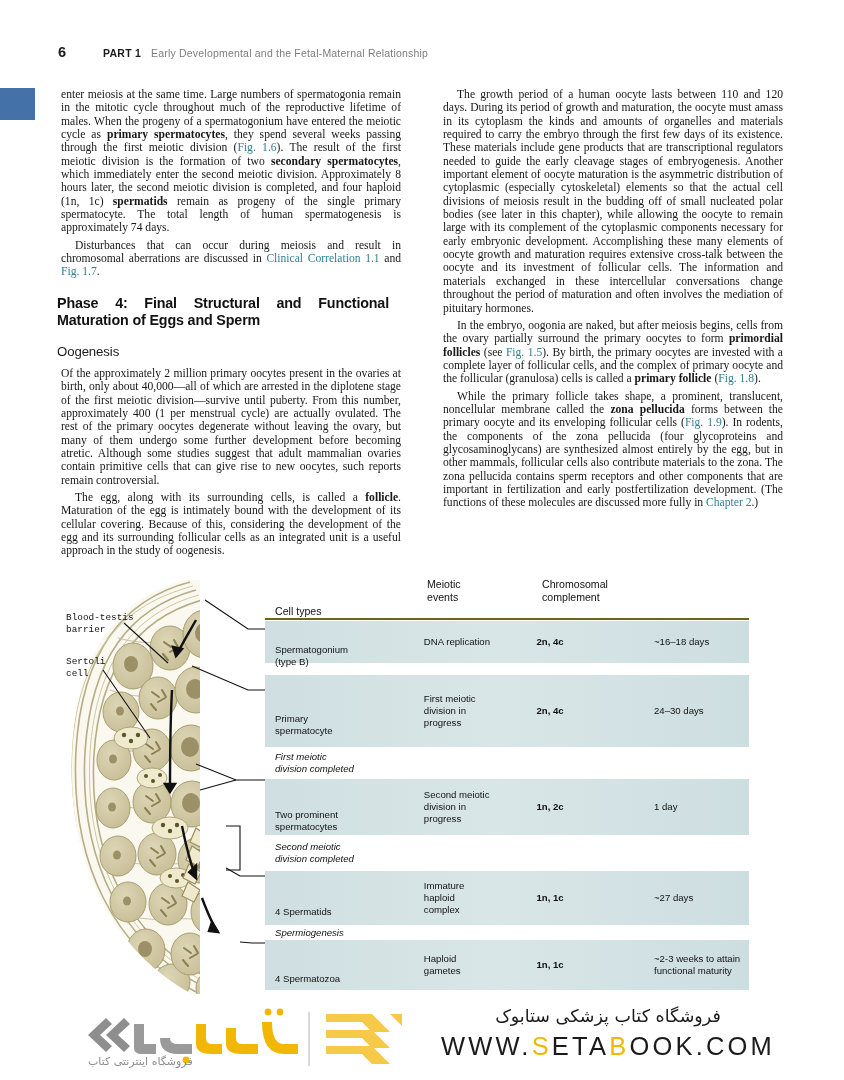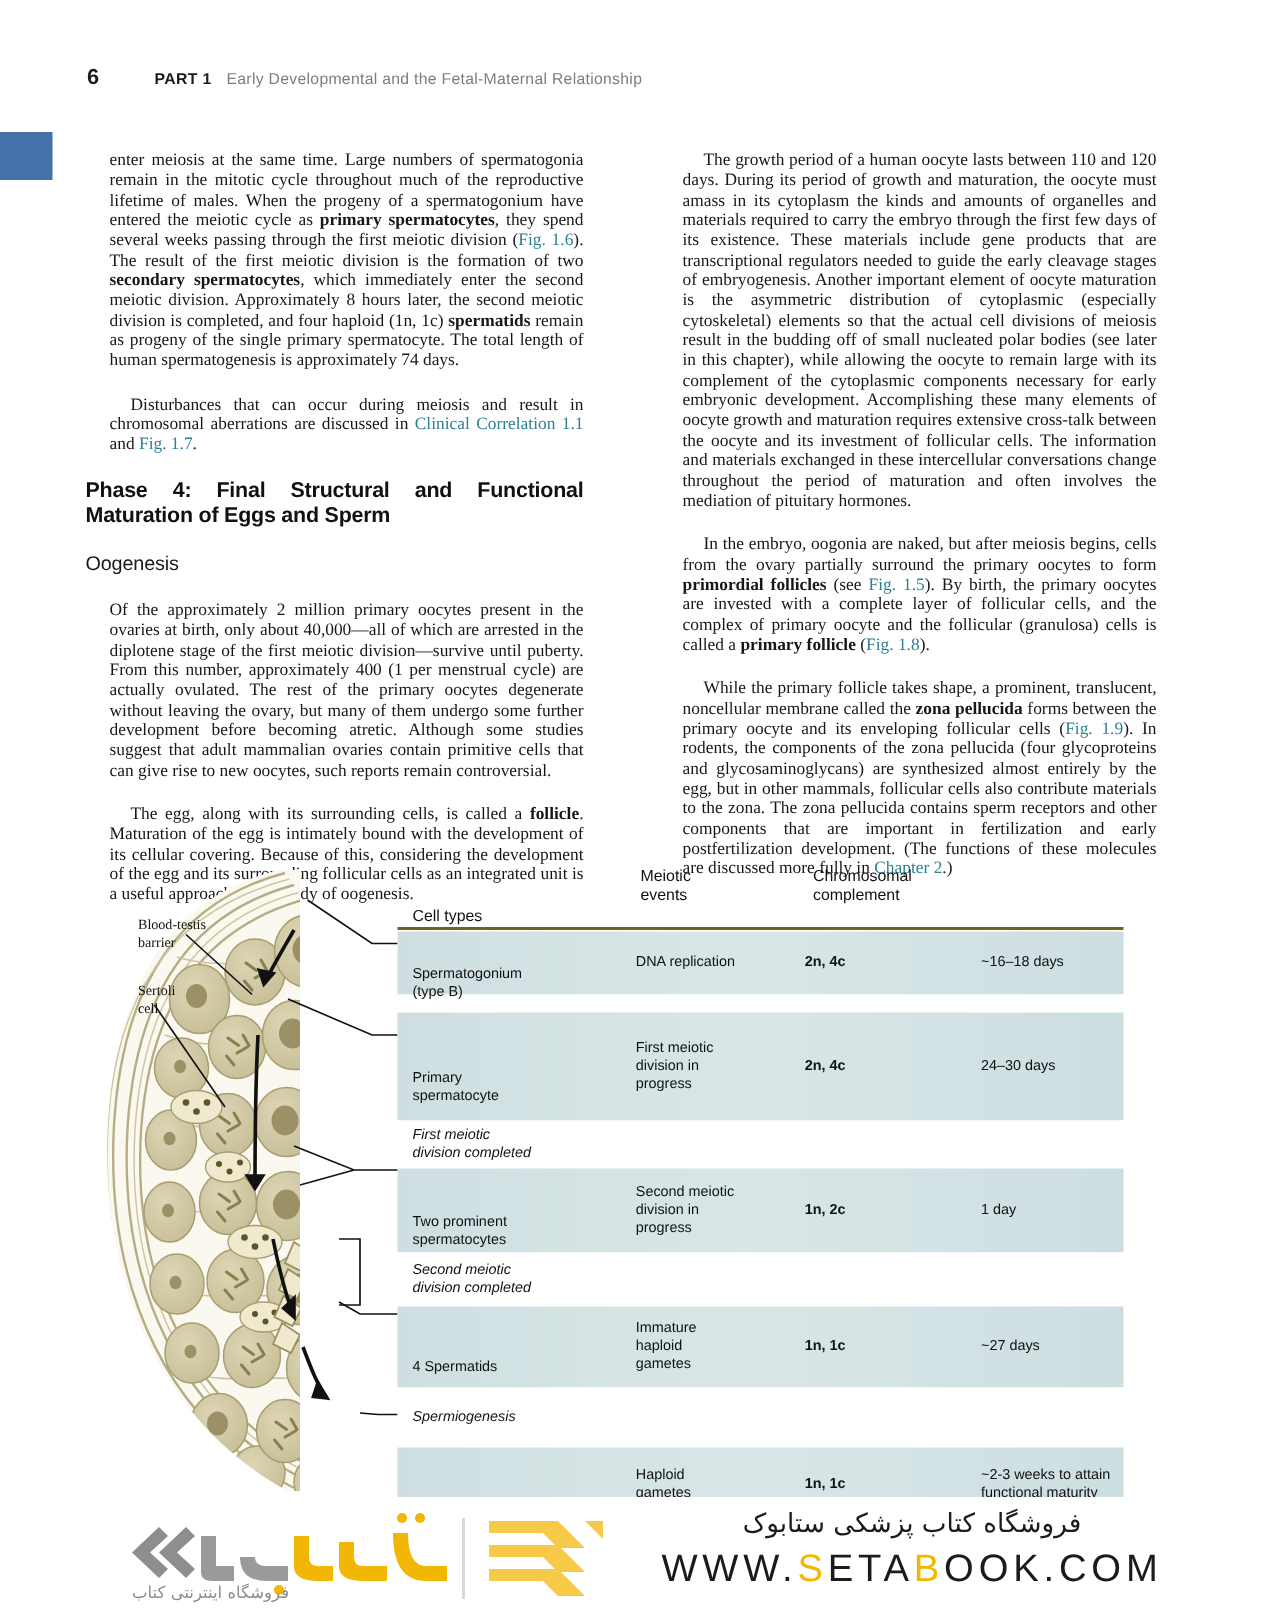--- a/index.html
+++ b/index.html
@@ -72,21 +72,21 @@
     color: #171717;
     text-align: justify;
     text-justify: inter-word;
     -webkit-hyphens: none;
     hyphens: none;
   }
   .col.left  { left: 57px; }
   .col.right { left: 439px; }
 
   .col p {
-    margin: 16px;
+    margin: 4px;
   }
   .col p.indent { text-indent: 14px; }
 
   b, .bold { font-weight: bold; }
   .xref { color: #2f7f91; }
 
   h2.phase {
     font-family: "Liberation Sans", sans-serif;
     font-weight: bold;
     font-size: 14.3px;
@@ -108,26 +108,25 @@
   
   .figure {
     position: absolute;
     left: 0; top: 578px;
     width: 844px; height: 420px;
   }
 
   
   .illus-label {
     position: absolute;
-    font-family: Liberation Serif, serif;
+    font-family: Liberation Mono, monospace;
     font-size: 9.4px;
     line-height: 11.5px;
     color: #111;
     white-space: pre-line;
-    margin-left: 26px;
   }
   #lbl-blood { left: 66px; top: 34px; }
   #lbl-sertoli { left: 66px; top: 78px; }
 
   
   .tbl {
     position: absolute;
     left: 265px; top: 0;
     width: 484px;
   }
@@ -509,26 +508,26 @@
         <div class="cell c4">1 day</div>
       </div>
 
       <div class="tbl-sep" style="height:36px">Second meiotic
 division completed</div>
 
       <div class="tbl-row" style="height:54px">
         <div class="cell c1">4 Spermatids</div>
         <div class="cell c2">Immature
 haploid
-gametes</div>
+complex</div>
         <div class="cell c3 b">1n, 1c</div>
         <div class="cell c4">~27 days</div>
       </div>
 
-      <div class="tbl-sep" style="height:40px">Spermiogenesis</div>
+      <div class="tbl-sep" style="height:15px">Spermiogenesis</div>
 
       <div class="tbl-row" style="height:50px">
         <div class="cell c1">4 Spermatozoa</div>
         <div class="cell c2">Haploid
 gametes</div>
         <div class="cell c3 b">1n, 1c</div>
         <div class="cell c4">~2-3 weeks to attain
 functional maturity</div>
       </div>
     </div>

